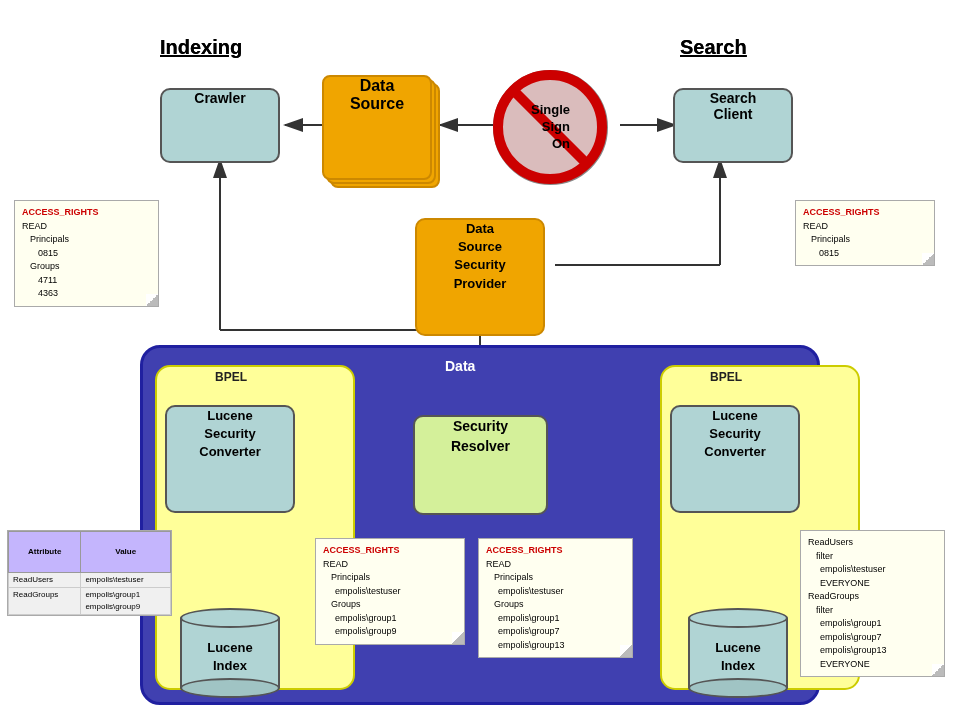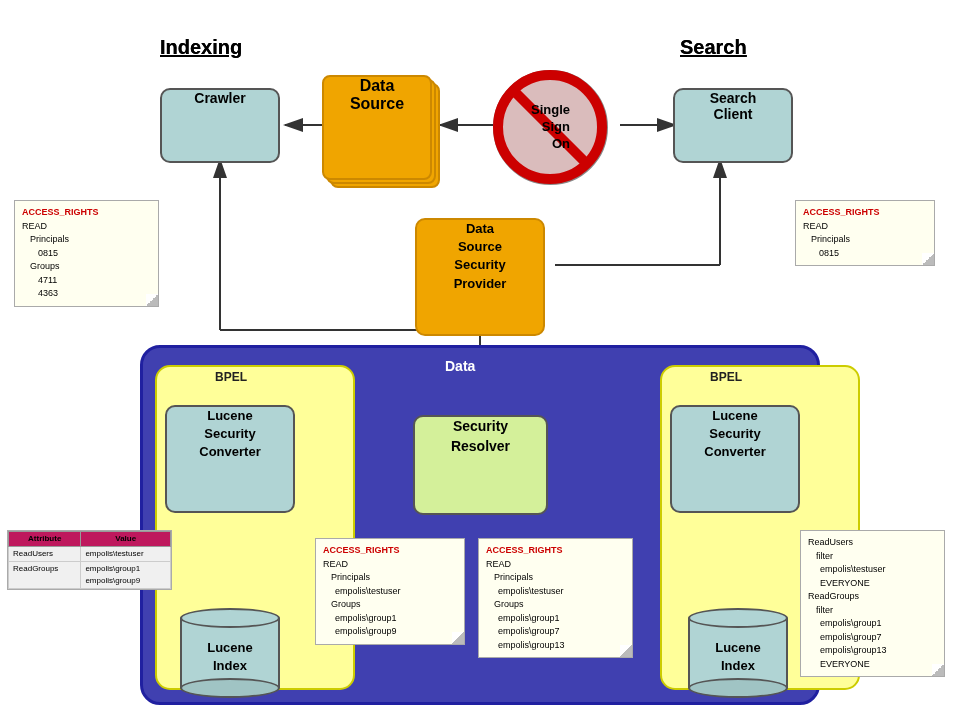--- a/index.html
+++ b/index.html
@@ -111,23 +111,23 @@
       font-size: 8px;
       line-height: 1.5;
     }
 
     .table-note table {
       border-collapse: collapse;
       width: 100%;
     }
 
     .table-note th {
-      background: #be185d;
+      background: #c4b5fd;
       border: 1px solid #999;
-      padding: 1px 4px;
+      padding: 14px 4px;
       font-size: 8px;
     }
 
     .table-note td {
       border: 1px solid #ccc;
       padding: 1px 4px;
       font-size: 8px;
       vertical-align: top;
     }
 

